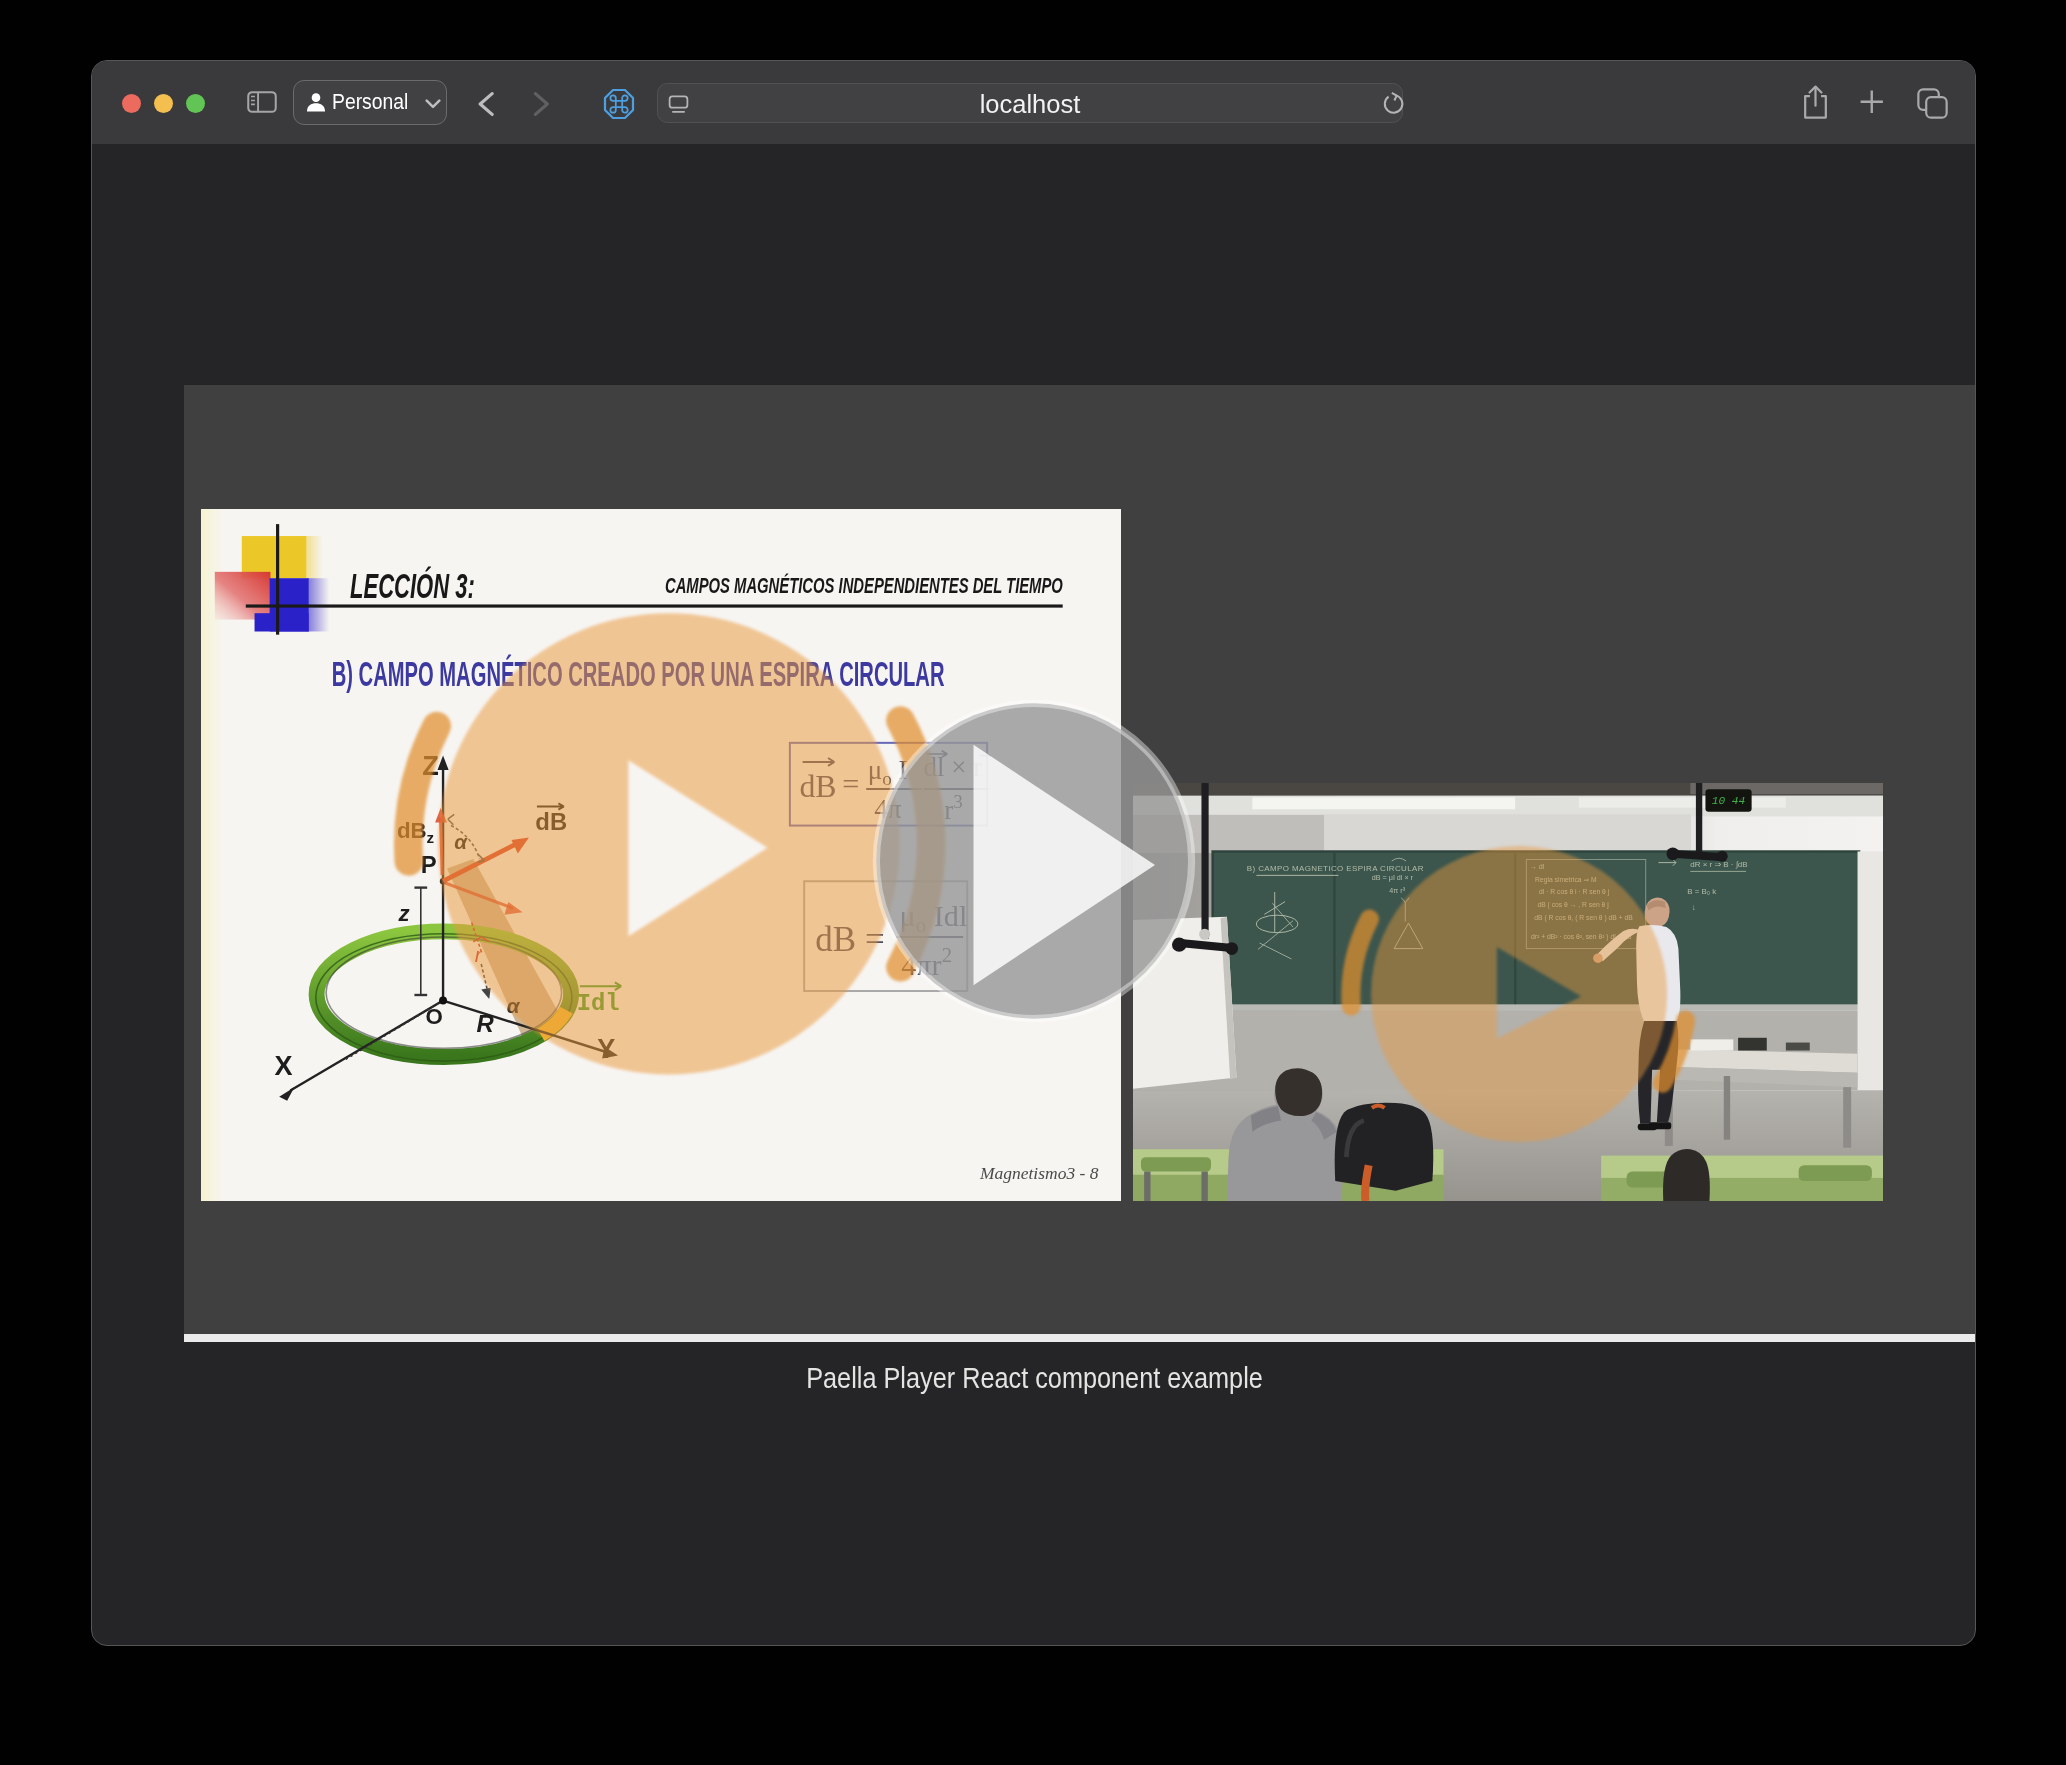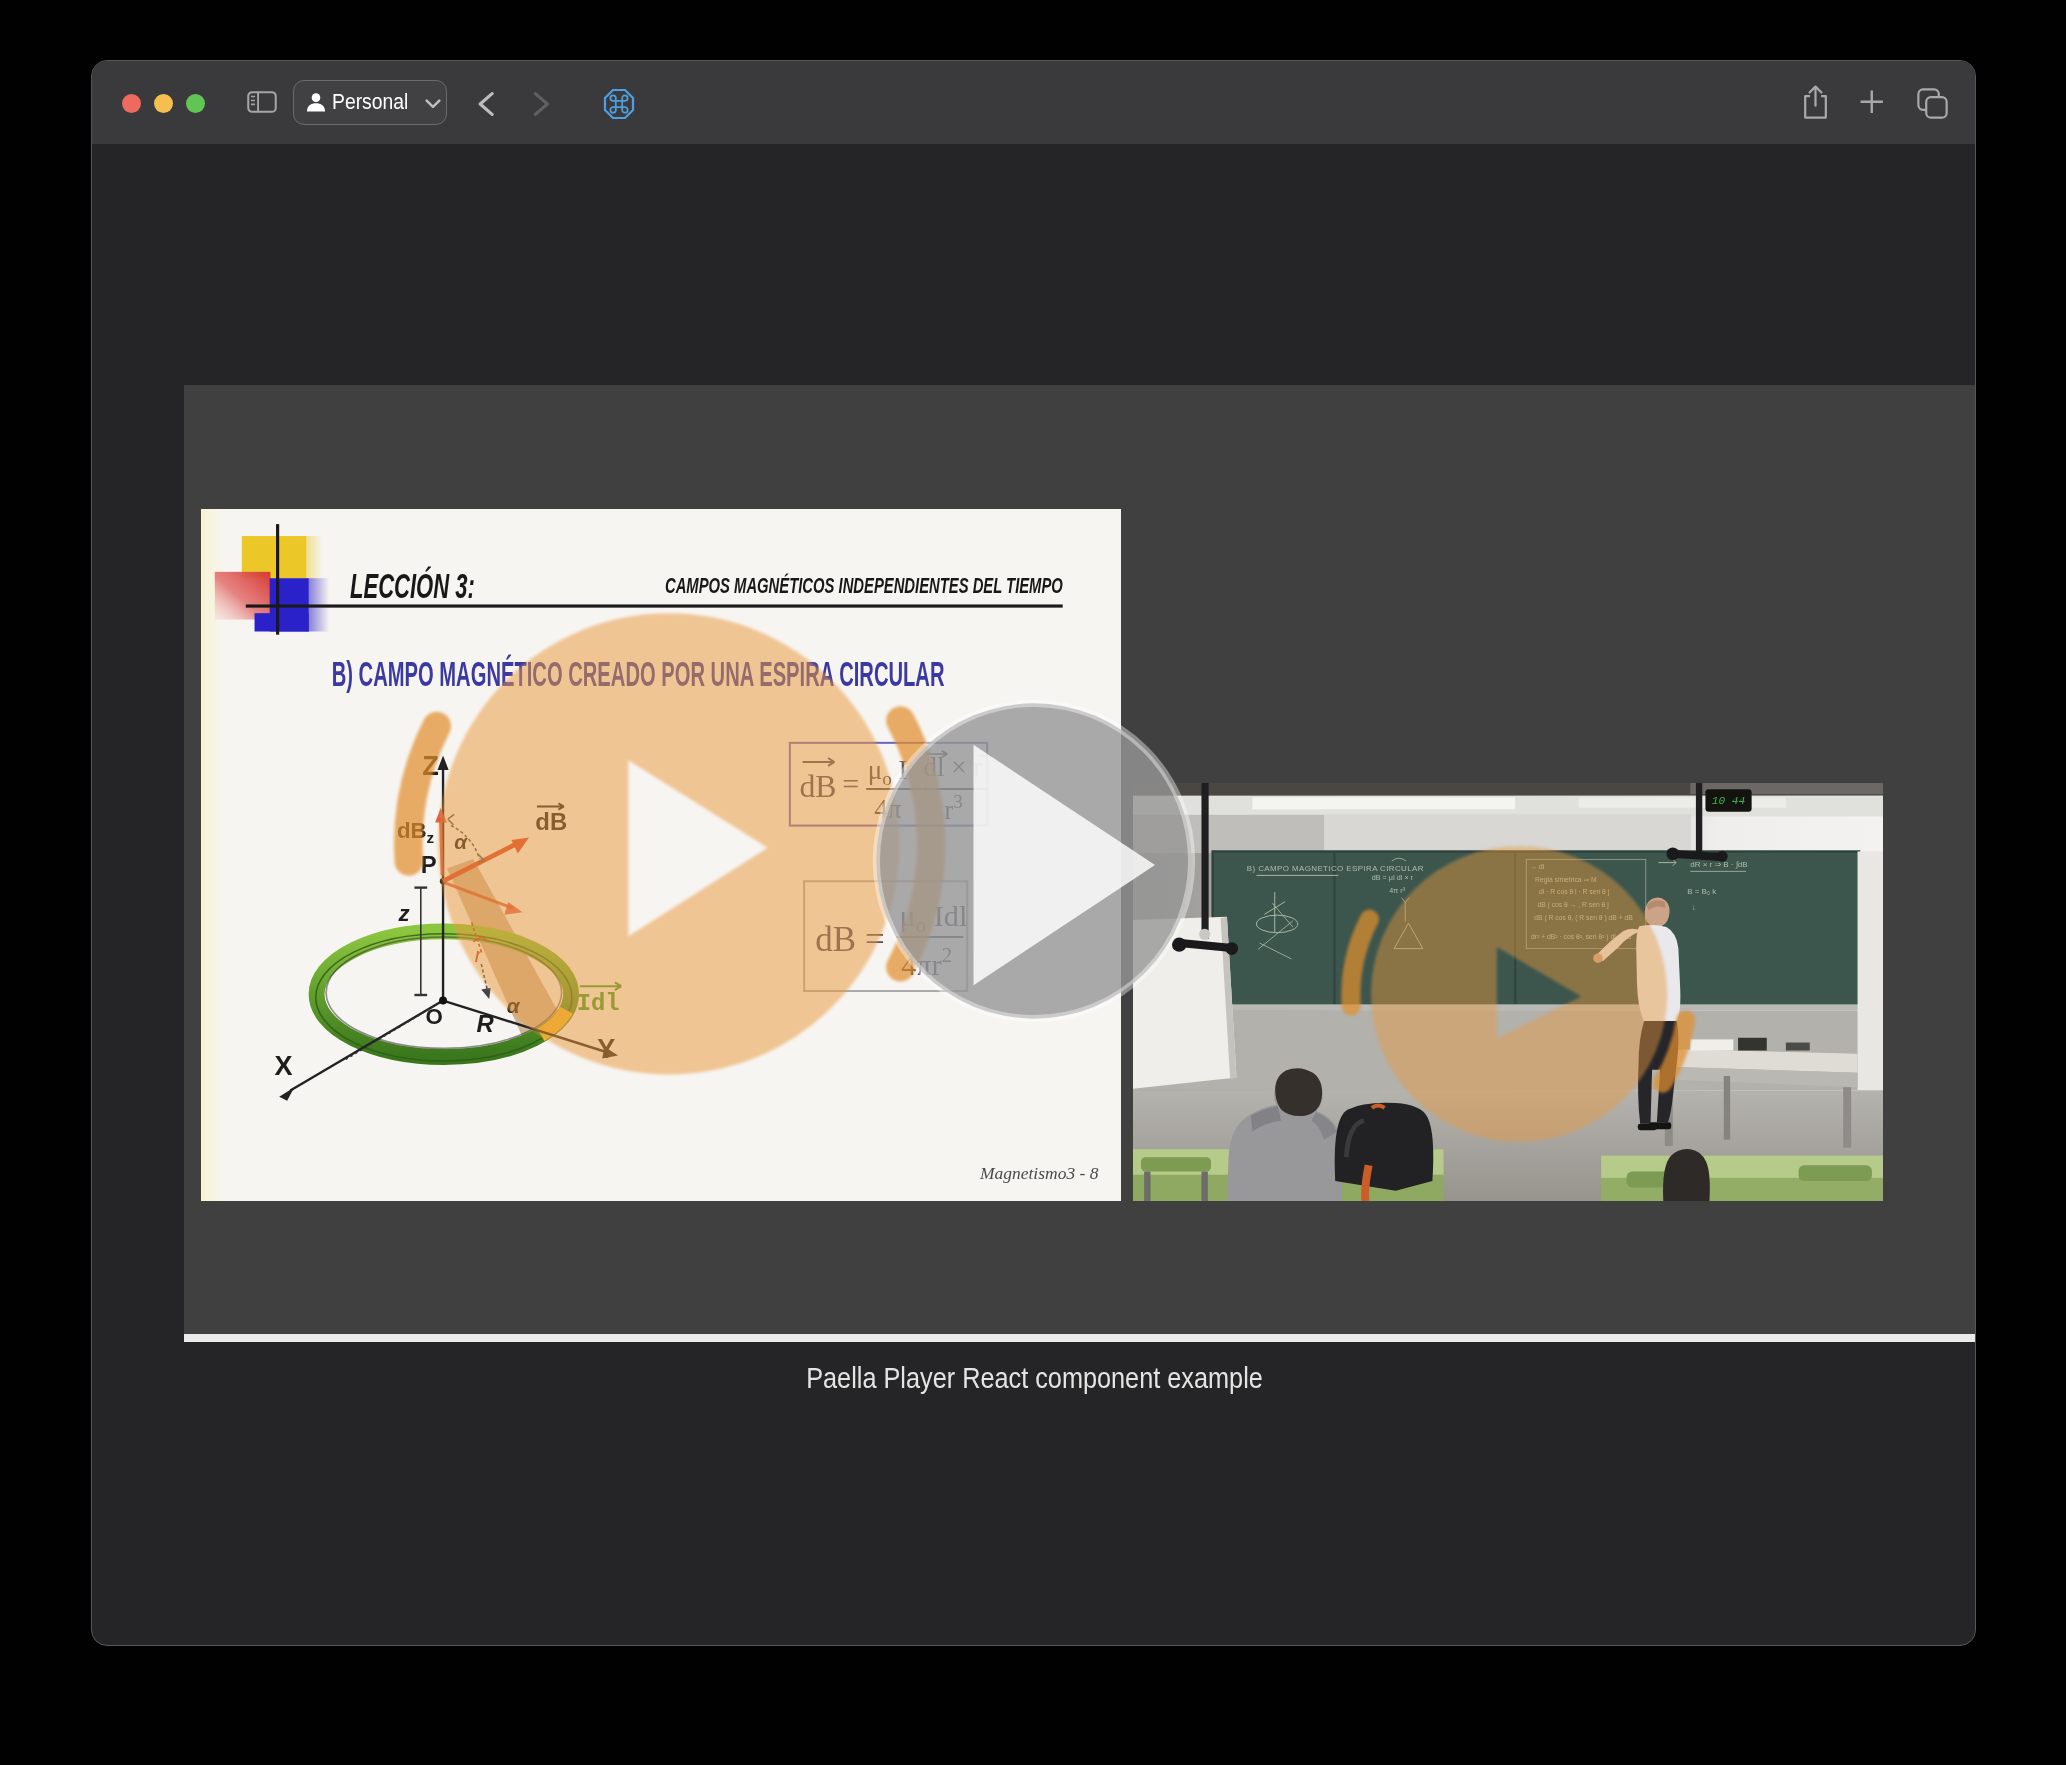--- a/index.html
+++ b/index.html
@@ -63,20 +63,31 @@
       <path d="M19 2 L4 15 L19 28" fill="none" stroke="#bdbdbf" stroke-width="4" stroke-linecap="round" stroke-linejoin="round"></path>
     </svg>
     <svg class="abs" style="left:441px;top:31px" width="17.5" height="24" viewBox="0 0 22 30">
       <path d="M3 2 L18 15 L3 28" fill="none" stroke="#606062" stroke-width="4" stroke-linecap="round" stroke-linejoin="round"></path>
     </svg>
 
     <svg class="abs" style="left:511px;top:27px" width="32" height="32" viewBox="0 0 40 40">
       <path d="M12.5 2.5 L27.5 2.5 L37.5 12.5 L37.5 27.5 L27.5 37.5 L12.5 37.5 L2.5 27.5 L2.5 12.5 Z" fill="none" stroke="#4e9fe0" stroke-width="2.8"></path>
       <path d="M16 16 L24 16 L24 24 L16 24 Z M16 16 L16 12.6 A3.4 3.4 0 1 0 12.6 16 L16 16 M24 16 L27.4 16 A3.4 3.4 0 1 0 24 12.6 L24 16 M24 24 L24 27.4 A3.4 3.4 0 1 0 27.4 24 L24 24 M16 24 L12.6 24 A3.4 3.4 0 1 0 16 27.4 L16 24" fill="none" stroke="#4e9fe0" stroke-width="2.2"></path>
     </svg>
+    <div class="urlbar">
+      <svg class="abs" style="left:10.3px;top:9.6px" width="21" height="21" viewBox="0 0 26 26">
+        <rect x="2" y="3" width="22" height="14" rx="3.5" fill="none" stroke="#b4b4b6" stroke-width="2.2"></rect>
+        <line x1="6" y1="22" x2="20" y2="22" stroke="#b4b4b6" stroke-width="2.2" stroke-linecap="round"></line>
+      </svg>
+      <div class="urltext">localhost</div>
+      <svg class="abs" style="left:723px;top:8px" width="24" height="24" viewBox="0 0 30 30">
+        <path d="M 18.5 4.2 A 11 11 0 1 1 9.5 5.8" fill="none" stroke="#b4b4b6" stroke-width="2.5"></path>
+        <path d="M 13.5 1.2 L 19.5 4.5 L 16.8 10.6" fill="none" stroke="#b4b4b6" stroke-width="2.5" stroke-linejoin="round"></path>
+      </svg>
+    </div>
 
     <svg class="abs" style="left:1710px;top:24px" width="27" height="35" viewBox="0 0 34 44">
       <path d="M10 14 L4 14 L4 41 L30 41 L30 14 L24 14" fill="none" stroke="#a9a9ab" stroke-width="2.8" stroke-linejoin="round"></path>
       <line x1="17" y1="2.5" x2="17" y2="26" stroke="#a9a9ab" stroke-width="2.8" stroke-linecap="round"></line>
       <path d="M9.5 9.5 L17 2 L24.5 9.5" fill="none" stroke="#a9a9ab" stroke-width="2.8" stroke-linecap="round" stroke-linejoin="round"></path>
     </svg>
 
     <svg class="abs" style="left:1767px;top:28px" width="25.5" height="25.5" viewBox="0 0 32 32">
       <line x1="16" y1="2" x2="16" y2="30" stroke="#a9a9ab" stroke-width="3"></line>
       <line x1="2" y1="16" x2="30" y2="16" stroke="#a9a9ab" stroke-width="3"></line>

